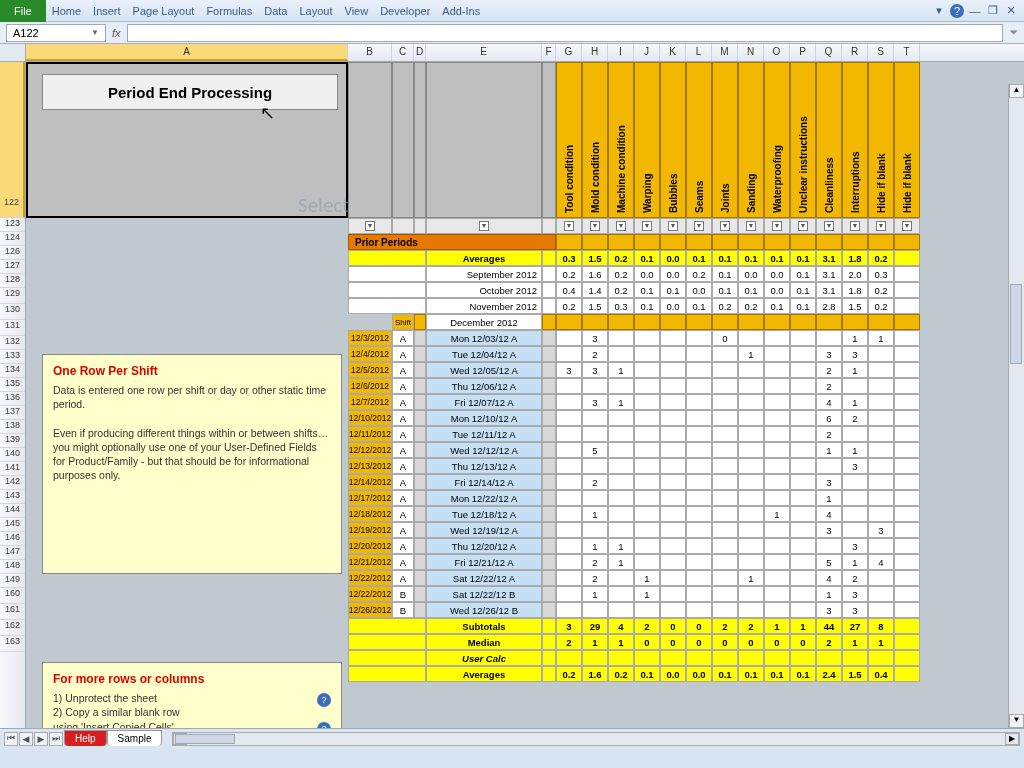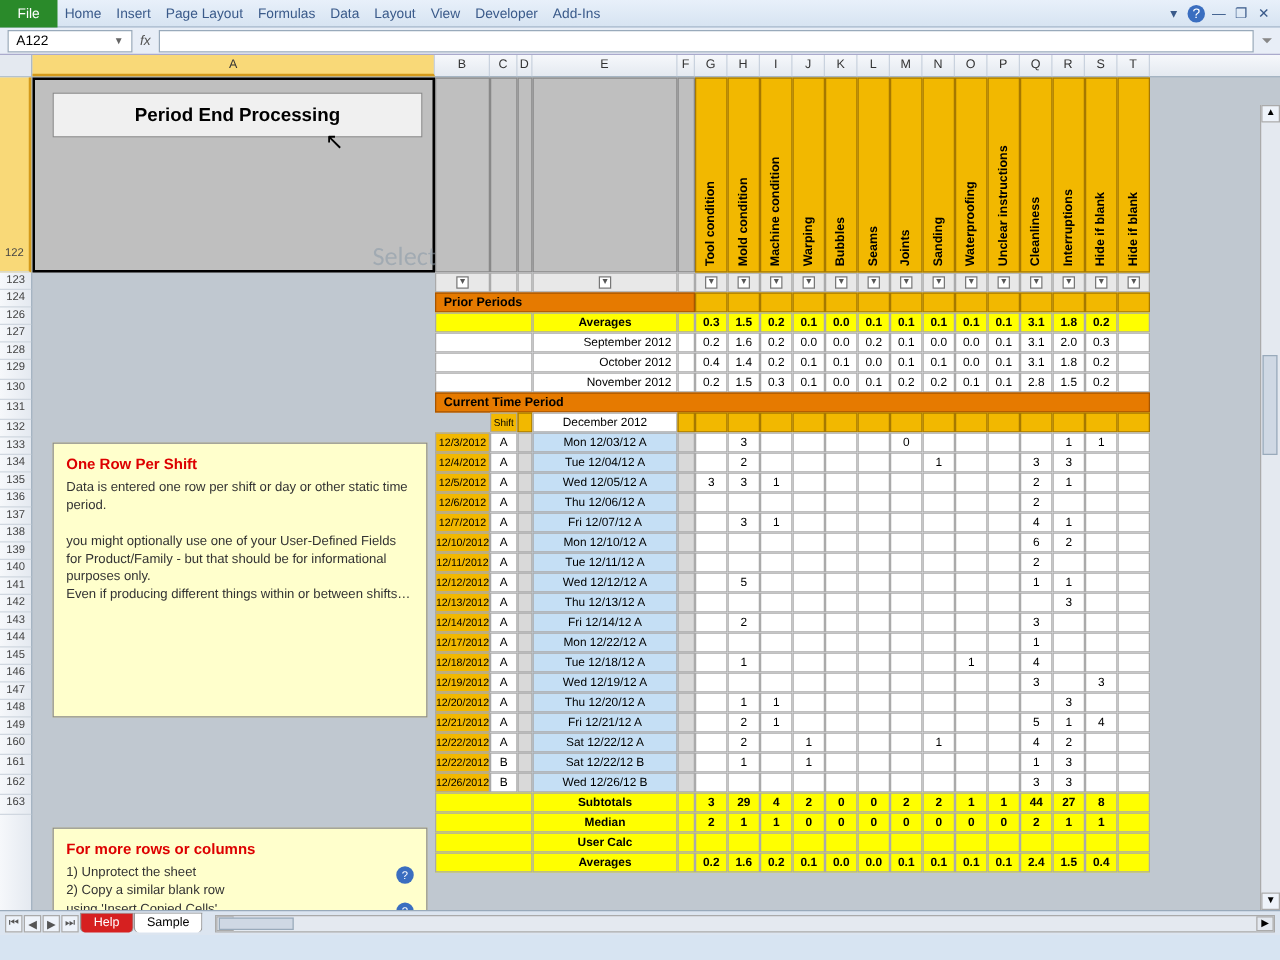--- a/index.html
+++ b/index.html
@@ -168,22 +168,22 @@
 
       <div style="position:absolute;left:0;top:0;width:322px;height:156px;border:2px solid #000;background:#bfbfbf;"></div>
 
       <div class="pep-btn">Period End Processing</div>
       <div class="cursor-img">↖</div>
       <div class="tooltip-overlay">Select Period End Processing button</div>
 
       <div class="infobox ib1">
         <h4>One Row Per Shift</h4>
         <p>Data is entered one row per shift or day or other static time period.</p><br>
+        <p>Even if producing different things within or between shifts…</p>
         <p>you might optionally use one of your User-Defined Fields for Product/Family - but that should be for informational purposes only.</p>
-        <p>Even if producing different things within or between shifts…</p>
       </div>
 
       <div class="infobox ib2">
         <h4>For more rows or columns</h4>
         <div><span>1) Unprotect the sheet</span><span class="q">?</span></div>
         <div>2) Copy a similar blank row</div>
         <div><span>    using 'Insert Copied Cells'</span><span class="q">?</span></div>
         <div>3) Reprotect the sheet</div>
       </div>
 
@@ -349,23 +349,20 @@
             <div class="cell white" style="width: 26px;">0.0</div>
             <div class="cell white" style="width: 26px;">0.1</div>
             <div class="cell white" style="width: 26px;">0.2</div>
             <div class="cell white" style="width: 26px;">0.2</div>
             <div class="cell white" style="width: 26px;">0.1</div>
             <div class="cell white" style="width: 26px;">0.1</div>
             <div class="cell white" style="width: 26px;">2.8</div>
             <div class="cell white" style="width: 26px;">1.5</div>
             <div class="cell white" style="width: 26px;">0.2</div>
             <div class="cell white" style="width: 26px;"></div>
-          </div>
-          <div class="section-row">
-            <div class="span" style="width: 572px;">Current Time Period</div>
           </div>
           <div class="data-row">
             <div class="cell tiny" style="width: 44px; margin-top: 40px;">Date</div>
             <div class="cell tiny" style="width: 22px;">Shift</div>
             <div class="cell hdr-orange" style="width: 12px;"></div>
             <div class="cell white" style="width: 116px;">December 2012</div>
             <div class="cell hdr-orange" style="width: 14px;"></div>
             <div class="cell hdr-orange" style="width: 26px;"></div>
             <div class="cell hdr-orange" style="width: 26px;"></div>
             <div class="cell hdr-orange" style="width: 26px;"></div>
@@ -792,21 +789,21 @@
             <div class="cell yellow" style="width: 26px;">0</div>
             <div class="cell yellow" style="width: 26px;">0</div>
             <div class="cell yellow" style="width: 26px;">0</div>
             <div class="cell yellow" style="width: 26px;">2</div>
             <div class="cell yellow" style="width: 26px;">1</div>
             <div class="cell yellow" style="width: 26px;">1</div>
             <div class="cell yellow" style="width: 26px;"></div>
           </div>
           <div class="data-row">
             <div class="cell yellow" style="width: 78px;"></div>
-            <div class="cell yellow" style="width: 116px;">User Calc</div>
+            <div class="cell yellow" style="width: 116px; font-style: italic;">User Calc</div>
             <div class="cell yellow" style="width: 14px;"></div>
             <div class="cell yellow" style="width: 26px;"></div>
             <div class="cell yellow" style="width: 26px;"></div>
             <div class="cell yellow" style="width: 26px;"></div>
             <div class="cell yellow" style="width: 26px;"></div>
             <div class="cell yellow" style="width: 26px;"></div>
             <div class="cell yellow" style="width: 26px;"></div>
             <div class="cell yellow" style="width: 26px;"></div>
             <div class="cell yellow" style="width: 26px;"></div>
             <div class="cell yellow" style="width: 26px;"></div>

